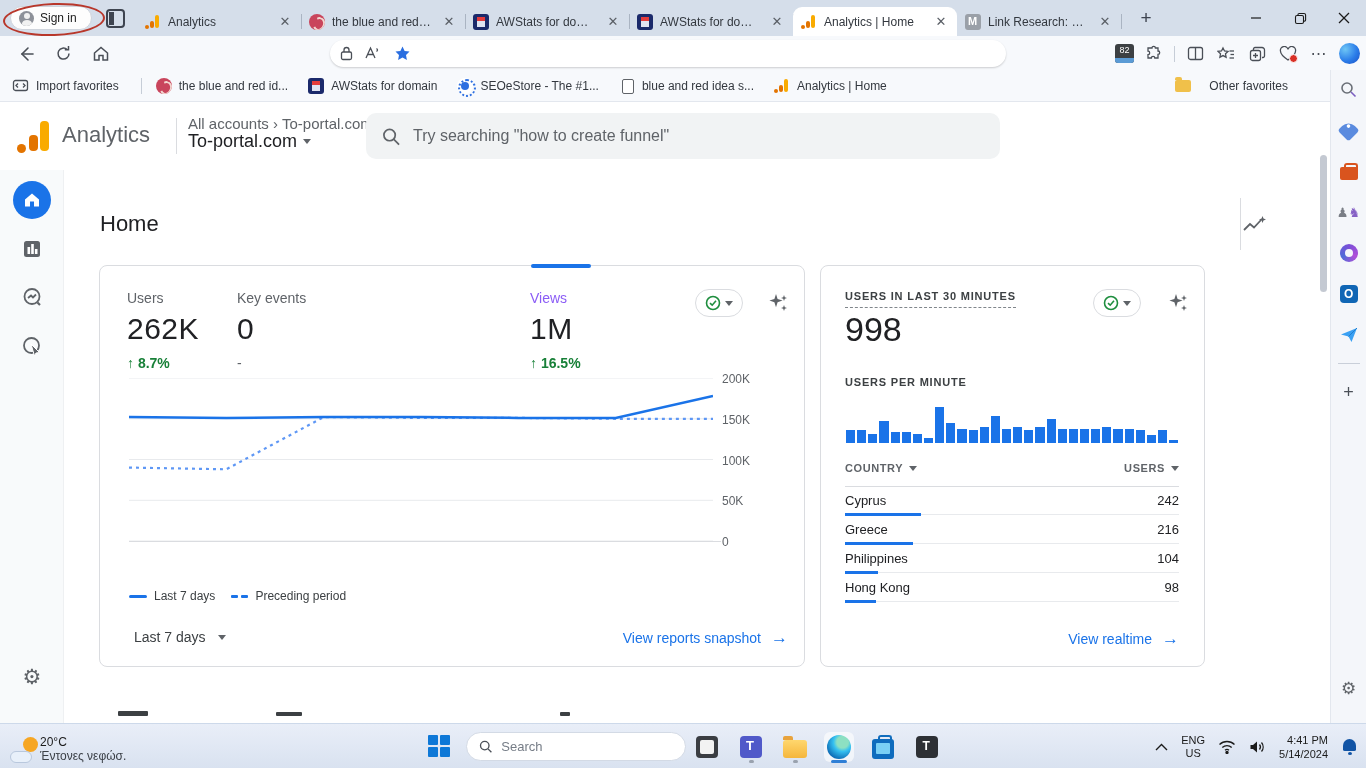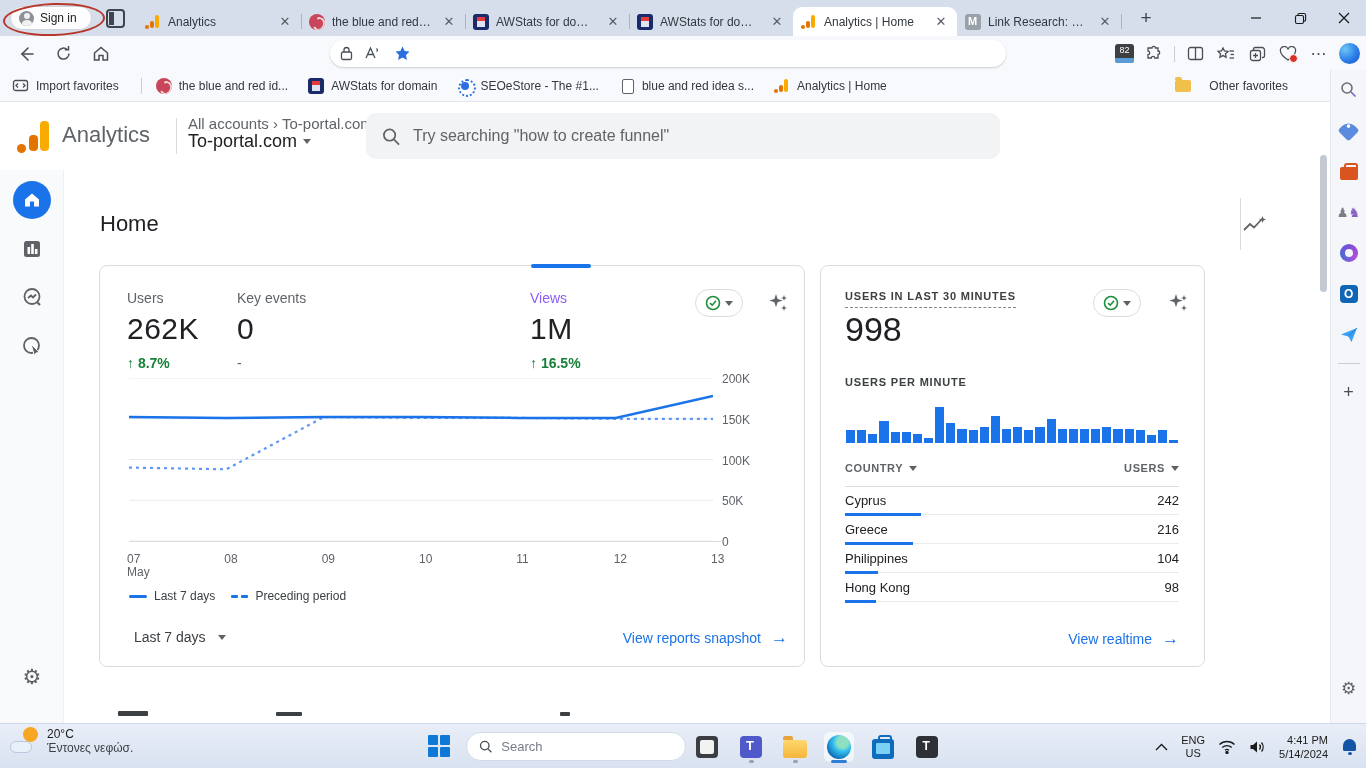--- a/index.html
+++ b/index.html
@@ -138,21 +138,21 @@
 .rt-thead .th{display:flex;align-items:center;gap:6px}
 .rt-hr{position:absolute;left:24px;right:25px;top:220px;height:1px;background:#dadce0}
 .rt-rows{position:absolute;left:24px;right:25px;top:220px}
 .rt-row{position:relative;height:29px;display:flex;justify-content:space-between;align-items:center;border-bottom:1px solid #e8eaed;font-size:13px;color:#202124}
 .cbar{position:absolute;left:0;bottom:-2px;height:3.5px;background:#1a73e8}
 .arrow-r{font-size:17px;line-height:1}
 .cutfrag{position:absolute;background:#3c4043;height:5px;border-radius:1px}
 .scrollthumb{position:absolute;right:3px;top:53px;width:7px;height:137px;background:#c4c9d2;border-radius:4px}
 
 .taskbar{position:absolute;left:0;top:723px;width:1366px;height:45px;background:linear-gradient(180deg,#e9eef8,#d9e2f0);border-top:1px solid #cdd9ea}
-.weather{position:absolute;left:10px;top:3px;display:flex;align-items:flex-start;gap:7px}
+.weather{position:absolute;left:10px;top:11px;display:flex;align-items:flex-end;}
 .wico{width:30px;height:26px;position:relative}
 .wico .sun{position:absolute;right:2px;top:0;width:15px;height:15px;border-radius:50%;background:#f6a623}
 .wico .cloud{position:absolute;left:0;bottom:0;width:22px;height:12px;border-radius:8px;background:#e8f0fa;border:1px solid #b9c8dd}
 .wtxt{font-size:12px;color:#1b1b1b;line-height:14px}
 .startbtn{position:absolute;left:428px;top:11px;width:23px;height:23px;display:grid;grid-template-columns:10px 10px;grid-template-rows:10px 10px;gap:2px}
 .startbtn i{background:#0e78d7;border-radius:1px}
 .tsearch{position:absolute;left:466px;top:8px;width:220px;height:29px;background:#fff;border:1px solid #d3dae5;border-radius:15px;display:flex;align-items:center;padding:0 12px;gap:9px}
 .tsearch input{border:none;outline:none;font-size:13px;color:#5f6368;width:100%;background:transparent;font-family:"Liberation Sans",sans-serif}
 .tsearch input::placeholder{color:#767d87}
 .tapp{position:absolute;top:8px;width:30px;height:30px;display:flex;align-items:center;justify-content:center;border-radius:6px}
@@ -511,30 +511,20 @@
             <polyline points="0.0,39.1 97.3,39.9 194.7,39.1 292.0,39.1 389.3,39.9 486.7,39.9 584.0,17.9" fill="none" stroke="#1a73e8" stroke-width="2.5"></polyline>
           </svg>
         <div class="axisline"></div>
         <div class="ylabels">
             <span style="top: -6px;">200K</span>
             <span style="top: 34.75px;">150K</span>
             <span style="top: 75.5px;">100K</span>
             <span style="top: 116.25px;">50K</span>
             <span style="top: 157px;">0</span>
           </div>
-        <div class="xlabels">
-            <span style="left: -2px; top: 0px;">07</span>
-            <span style="left: 95.3333px; top: 0px;">08</span>
-            <span style="left: 192.667px; top: 0px;">09</span>
-            <span style="left: 290px; top: 0px;">10</span>
-            <span style="left: 387.333px; top: 0px;">11</span>
-            <span style="left: 484.667px; top: 0px;">12</span>
-            <span style="left: 582px; top: 0px;">13</span>
-            <span style="left: -2px; top: 13px;">May</span>
-          </div>
 
         <div class="legend">
           <div class="leg">
             <span class="sw-solid"></span>
             <span>Last 7 days</span>
           </div>
           <div class="leg">
             <span class="sw-dash">
                 <i></i>
                 <i></i>

